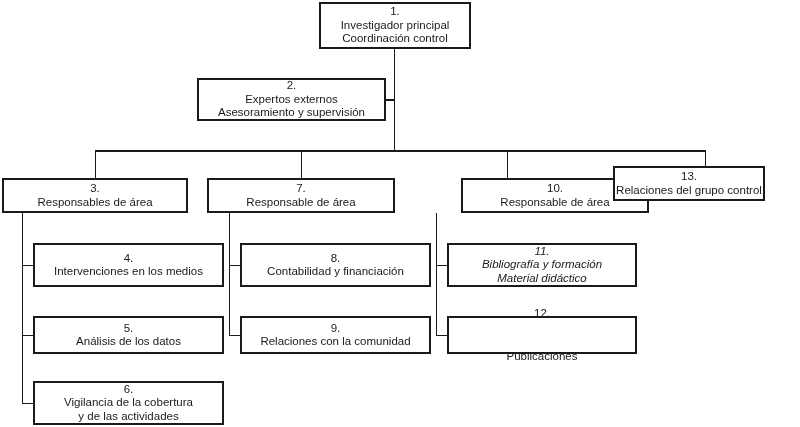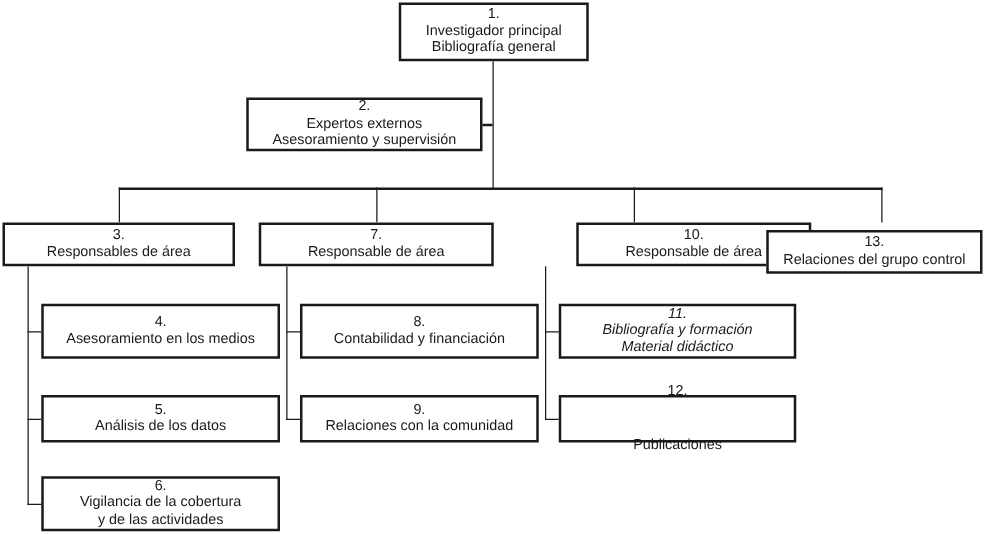--- a/index.html
+++ b/index.html
@@ -28,21 +28,21 @@
   }
   .box span { display: block; white-space: nowrap; }
   .cn { position: absolute; background: #1a1a1a; z-index: 1; }
 
   
   .b1  { left: 319px; top: 2px;   width: 152px; height: 47px; }
   .b2  { left: 197px; top: 78px;  width: 189px; height: 43px; }
   .b3  { left: 2px;   top: 178px; width: 186px; height: 35px; }
   .b7  { left: 207px; top: 178px; width: 188px; height: 35px; }
   .b10 { left: 413px; top: 178px; width: 188px; height: 35px; margin-left: 48px; }
-  .b13 { left: 613px; top: 184px; width: 173px; height: 35px; }
+  .b13 { left: 613px; top: 166px; width: 152px; height: 35px; }
   .b4  { left: 33px;  top: 243px; width: 191px; height: 44px; }
   .b5  { left: 33px;  top: 316px; width: 191px; height: 38px; }
   .b6  { left: 33px;  top: 381px; width: 191px; height: 44px; }
   .b8  { left: 240px; top: 243px; width: 191px; height: 44px; }
   .b9  { left: 240px; top: 316px; width: 191px; height: 38px; }
   .b11 { left: 447px; top: 243px; width: 190px; height: 44px; font-style: italic; }
   .b12 { left: 447px; top: 316px; width: 190px; height: 38px; gap: 29px; }
 </style>
 </head>
 <body>
@@ -66,21 +66,21 @@
   <div class="cn" style="left:228.5px; top:264.5px; width:12px; height:1.5px;"></div>
   <div class="cn" style="left:228.5px; top:334.5px; width:12px; height:1.5px;"></div>
 
   <div class="cn" style="left:435.5px; top:213px; width:1.5px; height:123px;"></div>
   <div class="cn" style="left:435.5px; top:264.5px; width:12px; height:1.5px;"></div>
   <div class="cn" style="left:435.5px; top:334.5px; width:12px; height:1.5px;"></div>
 
   <div class="box b1">
     <span>1.</span>
     <span>Investigador principal</span>
-    <span>Bibliografía general</span>
+    <span>Coordinación control</span>
   </div>
 
   <div class="box b2">
     <span>2.</span>
     <span>Expertos externos</span>
     <span>Asesoramiento y supervisión</span>
   </div>
 
   <div class="box b3">
     <span>3.</span>
@@ -97,21 +97,21 @@
     <span>Responsable de área</span>
   </div>
 
   <div class="box b13">
     <span>13.</span>
     <span>Relaciones del grupo control</span>
   </div>
 
   <div class="box b4">
     <span>4.</span>
-    <span>Asesoramiento en los medios</span>
+    <span>Intervenciones en los medios</span>
   </div>
 
   <div class="box b5">
     <span>5.</span>
     <span>Análisis de los datos</span>
   </div>
 
   <div class="box b6">
     <span>6.</span>
     <span>Vigilancia de la cobertura</span>

